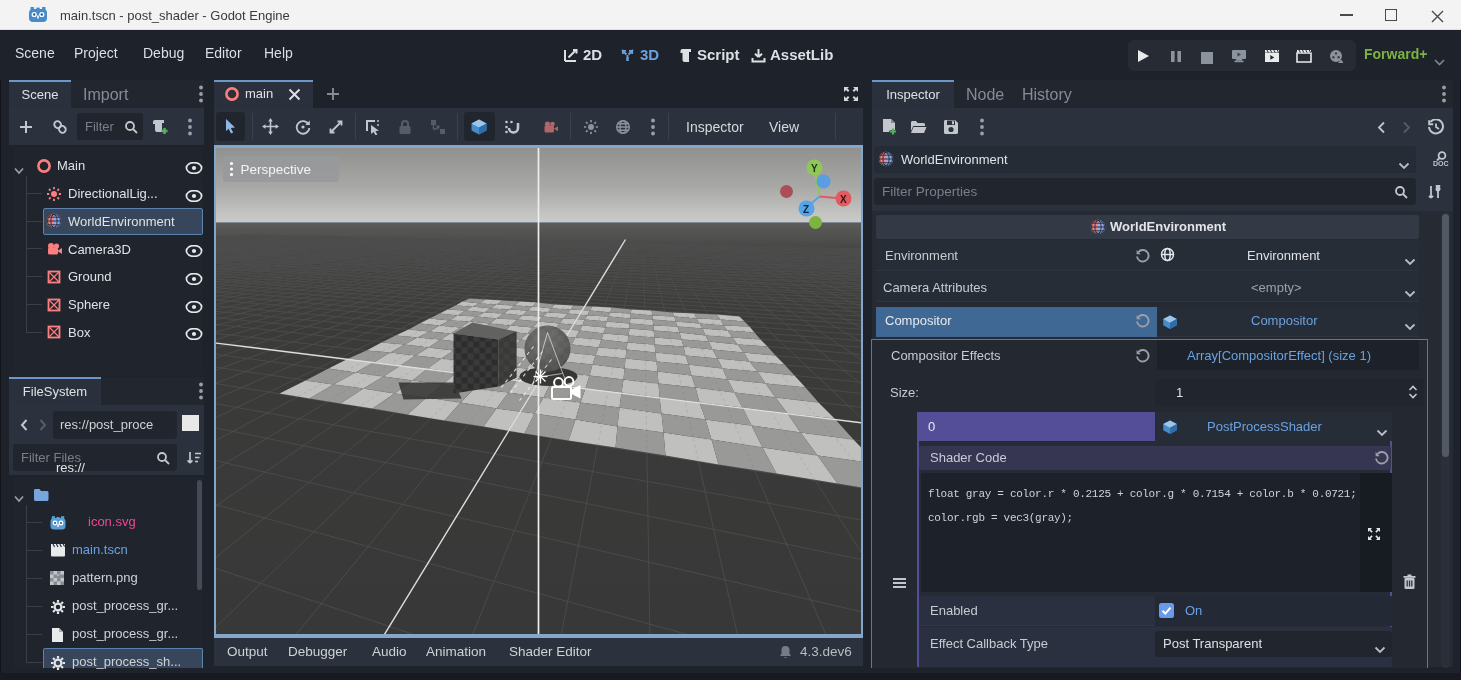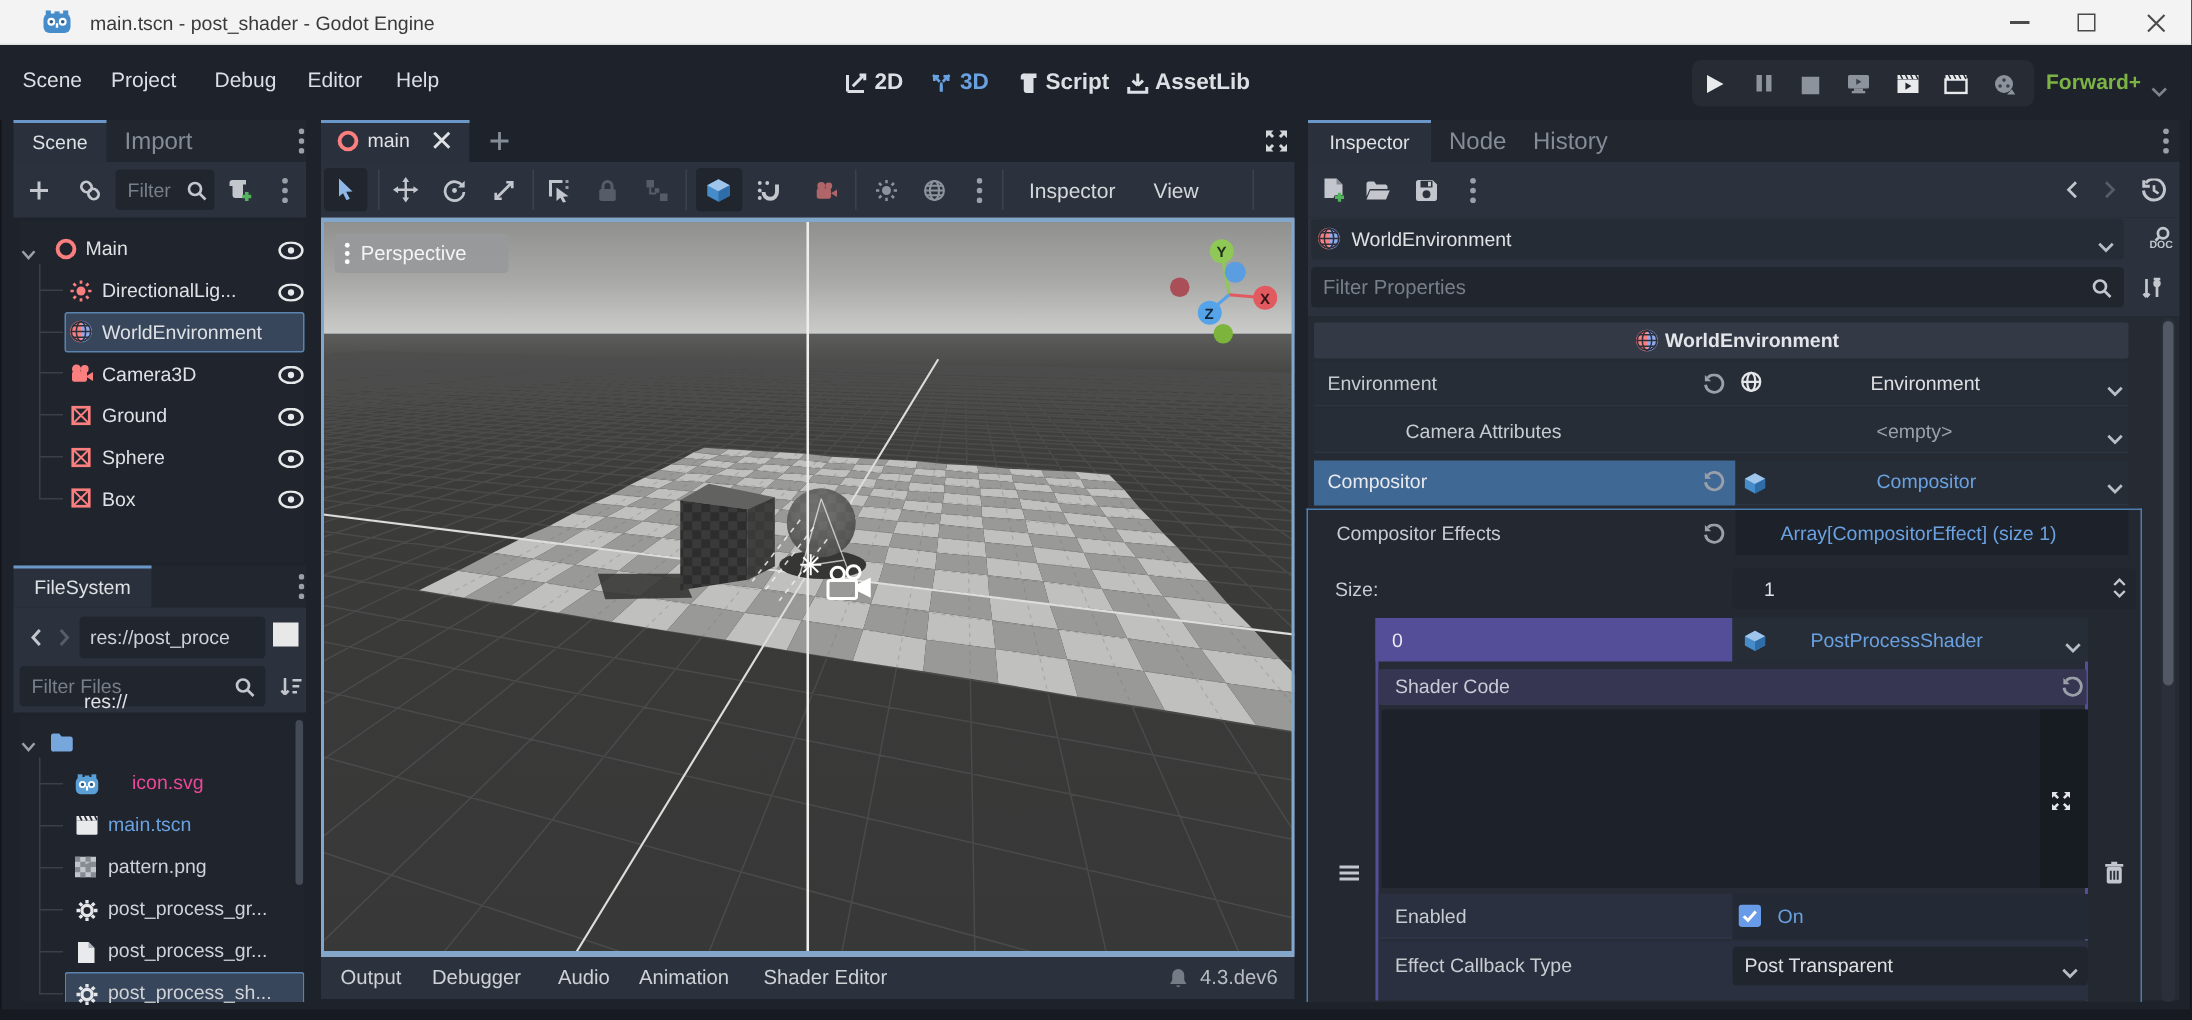--- a/index.html
+++ b/index.html
@@ -634,21 +634,21 @@
 <div class="abs" style="left:1160px;top:247px"><svg width="15" height="15" viewBox="0 0 15 15" style="">
         <circle cx="7.5" cy="7.5" r="6" fill="none" stroke="#e4e6e9" stroke-width="1.5"></circle>
         <ellipse cx="7.5" cy="7.5" rx="2.7" ry="6" fill="none" stroke="#e4e6e9" stroke-width="1.5"></ellipse>
         <path d="M1.5 7.5h12" stroke="#e4e6e9" stroke-width="1.5"></path>
       </svg></div>
 <div class="t" style="left:1247px;top:248px;color:#dee0e3">Environment</div>
 <div class="abs" style="left:1404px;top:252px;"><svg width="12" height="8" viewBox="0 0 12 8" style="">
         <path d="M1.5 1.5 6 6l4.5-4.5" stroke="#b9bec5" stroke-width="1.8" fill="none"></path>
       </svg></div>
 <div class="abs" style="left:876px;top:272px;width:543px;height:30px;background:#272d37;border-bottom:1px solid #2e3440"></div>
-<div class="t" style="left:937px;top:280px;color:#c8ccd1">Camera Attributes</div>
+<div class="t" style="left:883px;top:280px;color:#c8ccd1">Camera Attributes</div>
 <div class="t" style="left:1251px;top:280px;color:#9ba1a9">&lt;empty&gt;</div>
 <div class="abs" style="left:1404px;top:284px;"><svg width="12" height="8" viewBox="0 0 12 8" style="">
         <path d="M1.5 1.5 6 6l4.5-4.5" stroke="#b9bec5" stroke-width="1.8" fill="none"></path>
       </svg></div>
 <div class="abs" style="left:876px;top:306.5px;width:281px;height:30px;background:#406895"></div>
 <div class="abs" style="left:1157px;top:306.5px;width:262px;height:30px;background:#272d37;border-bottom:1px solid #2e3440"></div>
 <div class="t" style="left:885px;top:313px;color:#e8eaed">Compositor</div>
 <div class="abs" style="left:1135px;top:314px;"><svg width="15" height="14" viewBox="0 0 15 14" style="">
         <path d="M3.5 2.8A5.8 5.8 0 1 1 2 7.5" stroke="#9aa0a8" stroke-width="1.9" fill="none"></path>
         <path d="M1.6 1v4.2h4.2" fill="#9aa0a8" stroke="none"></path>
@@ -691,20 +691,22 @@
         <path d="M1.5 1.5 6 6l4.5-4.5" stroke="#b9bec5" stroke-width="1.8" fill="none"></path>
       </svg></div>
 <div class="abs" style="left:919px;top:446px;width:472px;height:24px;background:#363552;border-radius:2px"></div>
 <div class="t" style="left:930px;top:450px;color:#c9cbd6">Shader Code</div>
 <div class="abs" style="left:1374px;top:451px;"><svg width="15" height="14" viewBox="0 0 15 14" style="">
         <path d="M3.5 2.8A5.8 5.8 0 1 1 2 7.5" stroke="#9aa0a8" stroke-width="1.9" fill="none"></path>
         <path d="M1.6 1v4.2h4.2" fill="#9aa0a8" stroke="none"></path>
       </svg></div>
 <div class="abs" style="left:921px;top:473px;width:471px;height:119px;background:#1d222a;border-radius:2px"></div>
 <div class="abs" style="left:1360px;top:473px;width:32px;height:119px;background:#171b22"></div>
+<div class="abs" style="left:928px;top:482px;width:440px;font-family:'Liberation Mono',monospace;font-size:11px;line-height:24px;color:#ced2d8;letter-spacing:-0.3px;white-space:pre">float gray = color.r * 0.2125 + color.g * 0.7154 + color.b * 0.0721;
+color.rgb = vec3(gray);</div>
 <div class="abs" style="left:1367px;top:527px;"><svg width="14" height="14" viewBox="0 0 14 14" style="">
         <g fill="#e2e4e7">
           <path d="M1 5V1h4L3.6 2.4 5.7 4.5 4.5 5.7 2.4 3.6zM13 5V1H9l1.4 1.4-2.1 2.1 1.2 1.2 2.1-2.1zM1 9v4h4L3.6 11.6l2.1-2.1-1.2-1.2-2.1 2.1zM13 9v4H9l1.4-1.4-2.1-2.1 1.2-1.2 2.1 2.1z"></path>
         </g>
       </svg></div>
 <div class="abs" style="left:892px;top:575px;"><svg width="15" height="12" viewBox="0 0 15 12" style="">
         <path d="M1 2h13M1 6h13M1 10h13" stroke="#c3c7cd" stroke-width="2"></path>
       </svg></div>
 <div class="abs" style="left:1402px;top:574px;"><svg width="15" height="16" viewBox="0 0 15 16" style="">
         <rect x="2.5" y="4" width="10" height="11" rx="1.2" fill="#c3c7cd"></rect>

